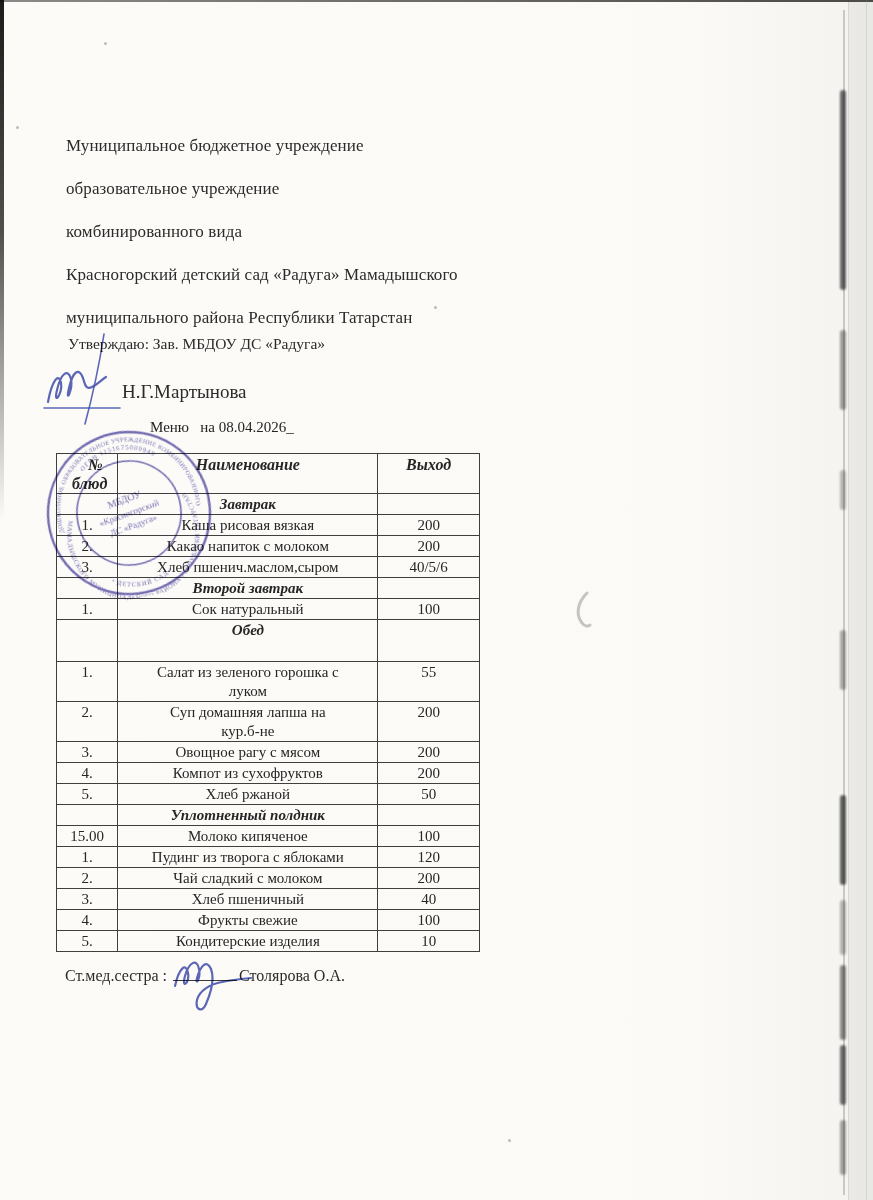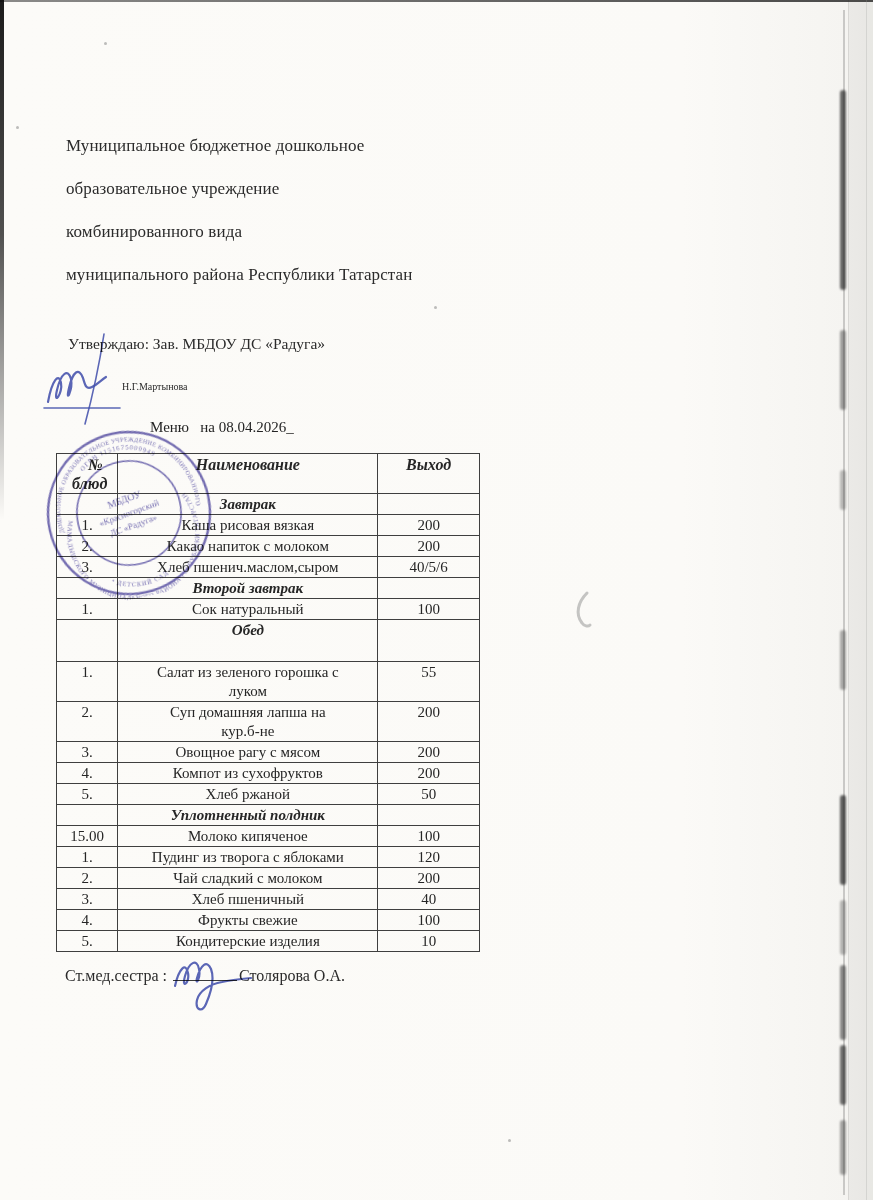--- a/index.html
+++ b/index.html
@@ -21,21 +21,21 @@
   .edge-top{left:0;top:0;width:873px;height:2px;background:linear-gradient(90deg,rgba(45,45,45,.55),rgba(30,30,30,.8));}
   .edge-left{left:0;top:0;width:4px;height:520px;background:linear-gradient(180deg,rgba(8,8,8,.92) 0%,rgba(8,8,8,.7) 45%,rgba(8,8,8,0) 100%);}
   .right-margin{left:848px;top:0;width:25px;height:1200px;background:rgba(110,110,100,.07);border-left:1px solid rgba(0,0,0,.08);}
   .scan-line{left:843px;top:10px;width:2px;height:1185px;background:#555;opacity:.28;}
   .scan-line2{left:866px;top:0;width:1px;height:1200px;background:#999;opacity:.25;}
   .streak{left:840px;width:6px;background:#191919;filter:blur(1px);border-radius:3px;}
   .speck{width:3px;height:3px;border-radius:50%;background:#6f6f6f;opacity:.45;}
   
   .org-block{left:66px;top:124px;line-height:43px;font-size:17px;letter-spacing:.1px;color:#2b2b2b;}
   .approval{left:68px;top:335px;font-size:15.5px;color:#2b2b2b;}
-  .approver{left:122px;top:381px;font-size:10px;color:#2b2b2b;}
+  .approver{left:122px;top:381px;font-size:19px;color:#2b2b2b;}
   .menu-title{left:150px;top:419px;font-size:15px;white-space:pre;color:#242424;}
   
   .menu-table-wrap{left:56px;top:453px;}
   table.menu{border-collapse:collapse;table-layout:fixed;width:424px;}
   table.menu td{
     border:1.5px solid var(--border);
     font-size:15px;line-height:19px;
     text-align:center;vertical-align:top;
     padding:1px 2px 0 2px;overflow:hidden;
   }
@@ -93,23 +93,24 @@
   <div class="abs streak" style="top:900px;height:55px;opacity:.3;"></div>
   <div class="abs streak" style="top:965px;height:75px;opacity:.5;"></div>
   <div class="abs streak" style="top:1045px;height:60px;opacity:.62;"></div>
   <div class="abs streak" style="top:1120px;height:55px;opacity:.38;"></div>
   <div class="abs speck" style="left:434px;top:306px;"></div>
   <div class="abs speck" style="left:104px;top:42px;"></div>
   <div class="abs speck" style="left:16px;top:126px;"></div>
   <div class="abs speck" style="left:508px;top:1139px;"></div>
 
   <div class="abs org-block">
-    <div>Муниципальное бюджетное дошкольное</div>
+    <div>Муниципальное бюджетное учреждение</div>
     <div>образовательное учреждение</div>
     <div>комбинированного вида</div>
+    <div>Красногорский детский сад «Радуга» Мамадышского</div>
     <div>муниципального района Республики Татарстан</div>
   </div>
 
   <div class="abs approval">Утверждаю: Зав. МБДОУ ДС «Радуга»</div>
 
   <svg class="abs sig sig1" width="96" height="96" viewBox="0 0 96 96">
     <path class="thin" d="M64,4 C60,30 52,68 45,94"></path>
     <path d="M8,72 C12,50 19,42 21,53 C23,63 13,77 17,60 C21,43 28,38 31,49 C33,60 25,75 29,58 C33,41 39,37 43,48 C45,55 46,60 52,57 C58,54 61,50 66,47"></path>
     <path class="thin" d="M4,78 L80,78"></path>
   </svg>

